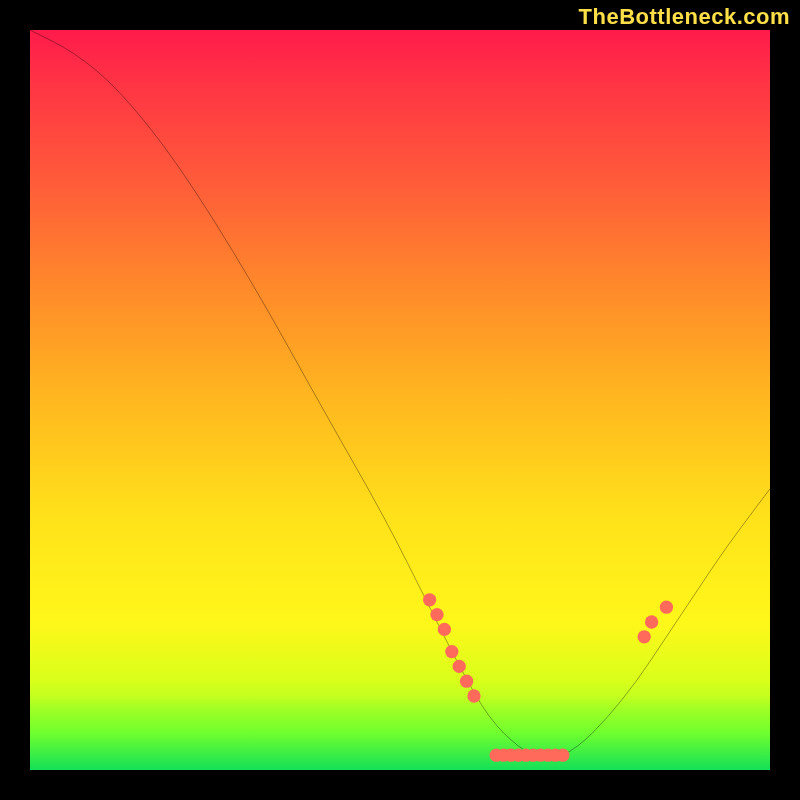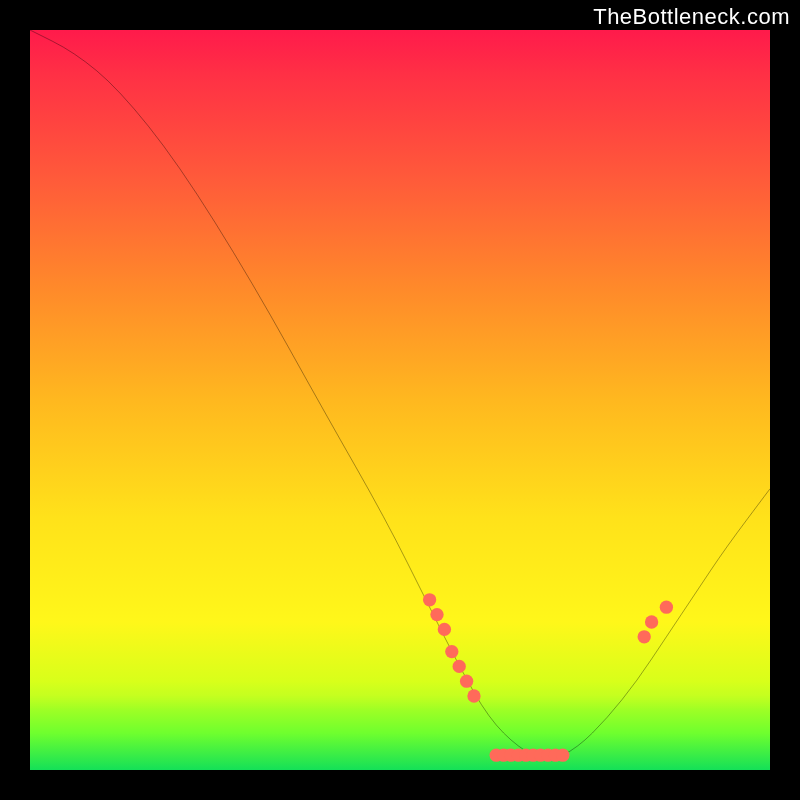--- a/index.html
+++ b/index.html
@@ -14,23 +14,23 @@
   .frame {
     position: relative;
     width: 800px;
     height: 800px;
     background: #000;
   }
   .watermark {
     position: absolute;
     top: 4px;
     right: 10px;
-    color: #ffffff;
+    color: #fde047;
     font-size: 22px;
-    font-weight: normal;
+    font-weight: bold;
     letter-spacing: 0.5px;
   }
   .plot-area {
     position: absolute;
     left: 30px;
     top: 30px;
     width: 740px;
     height: 740px;
     
     background: linear-gradient(

